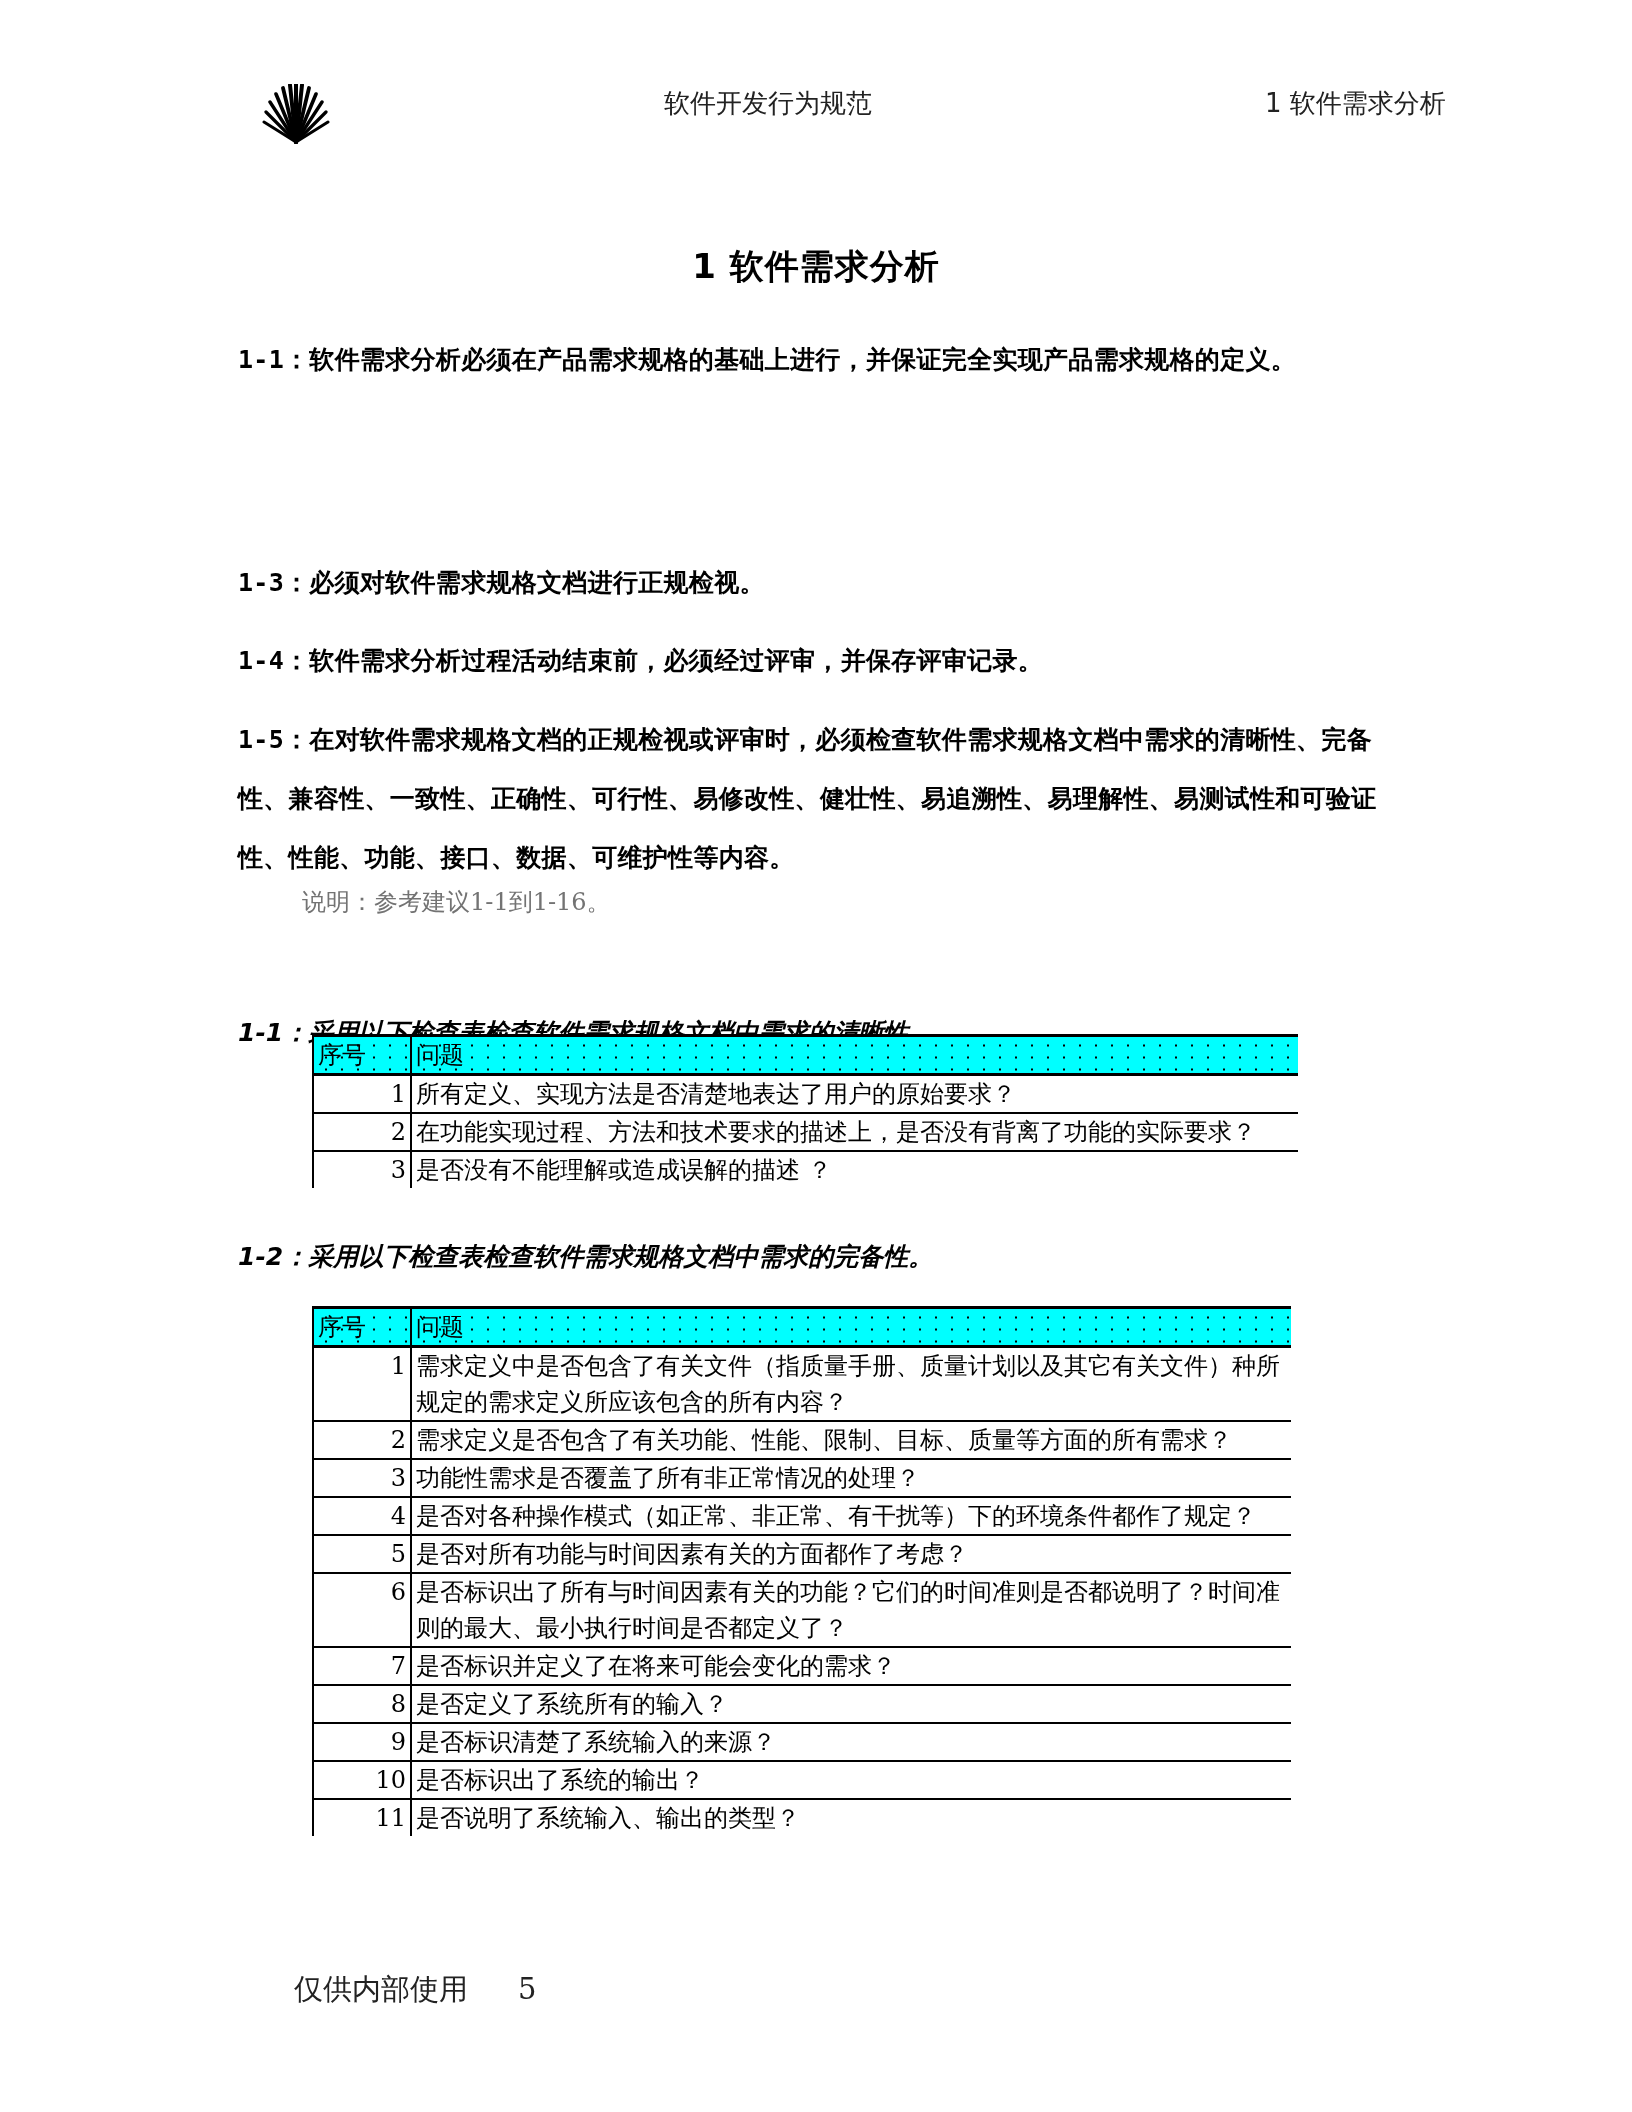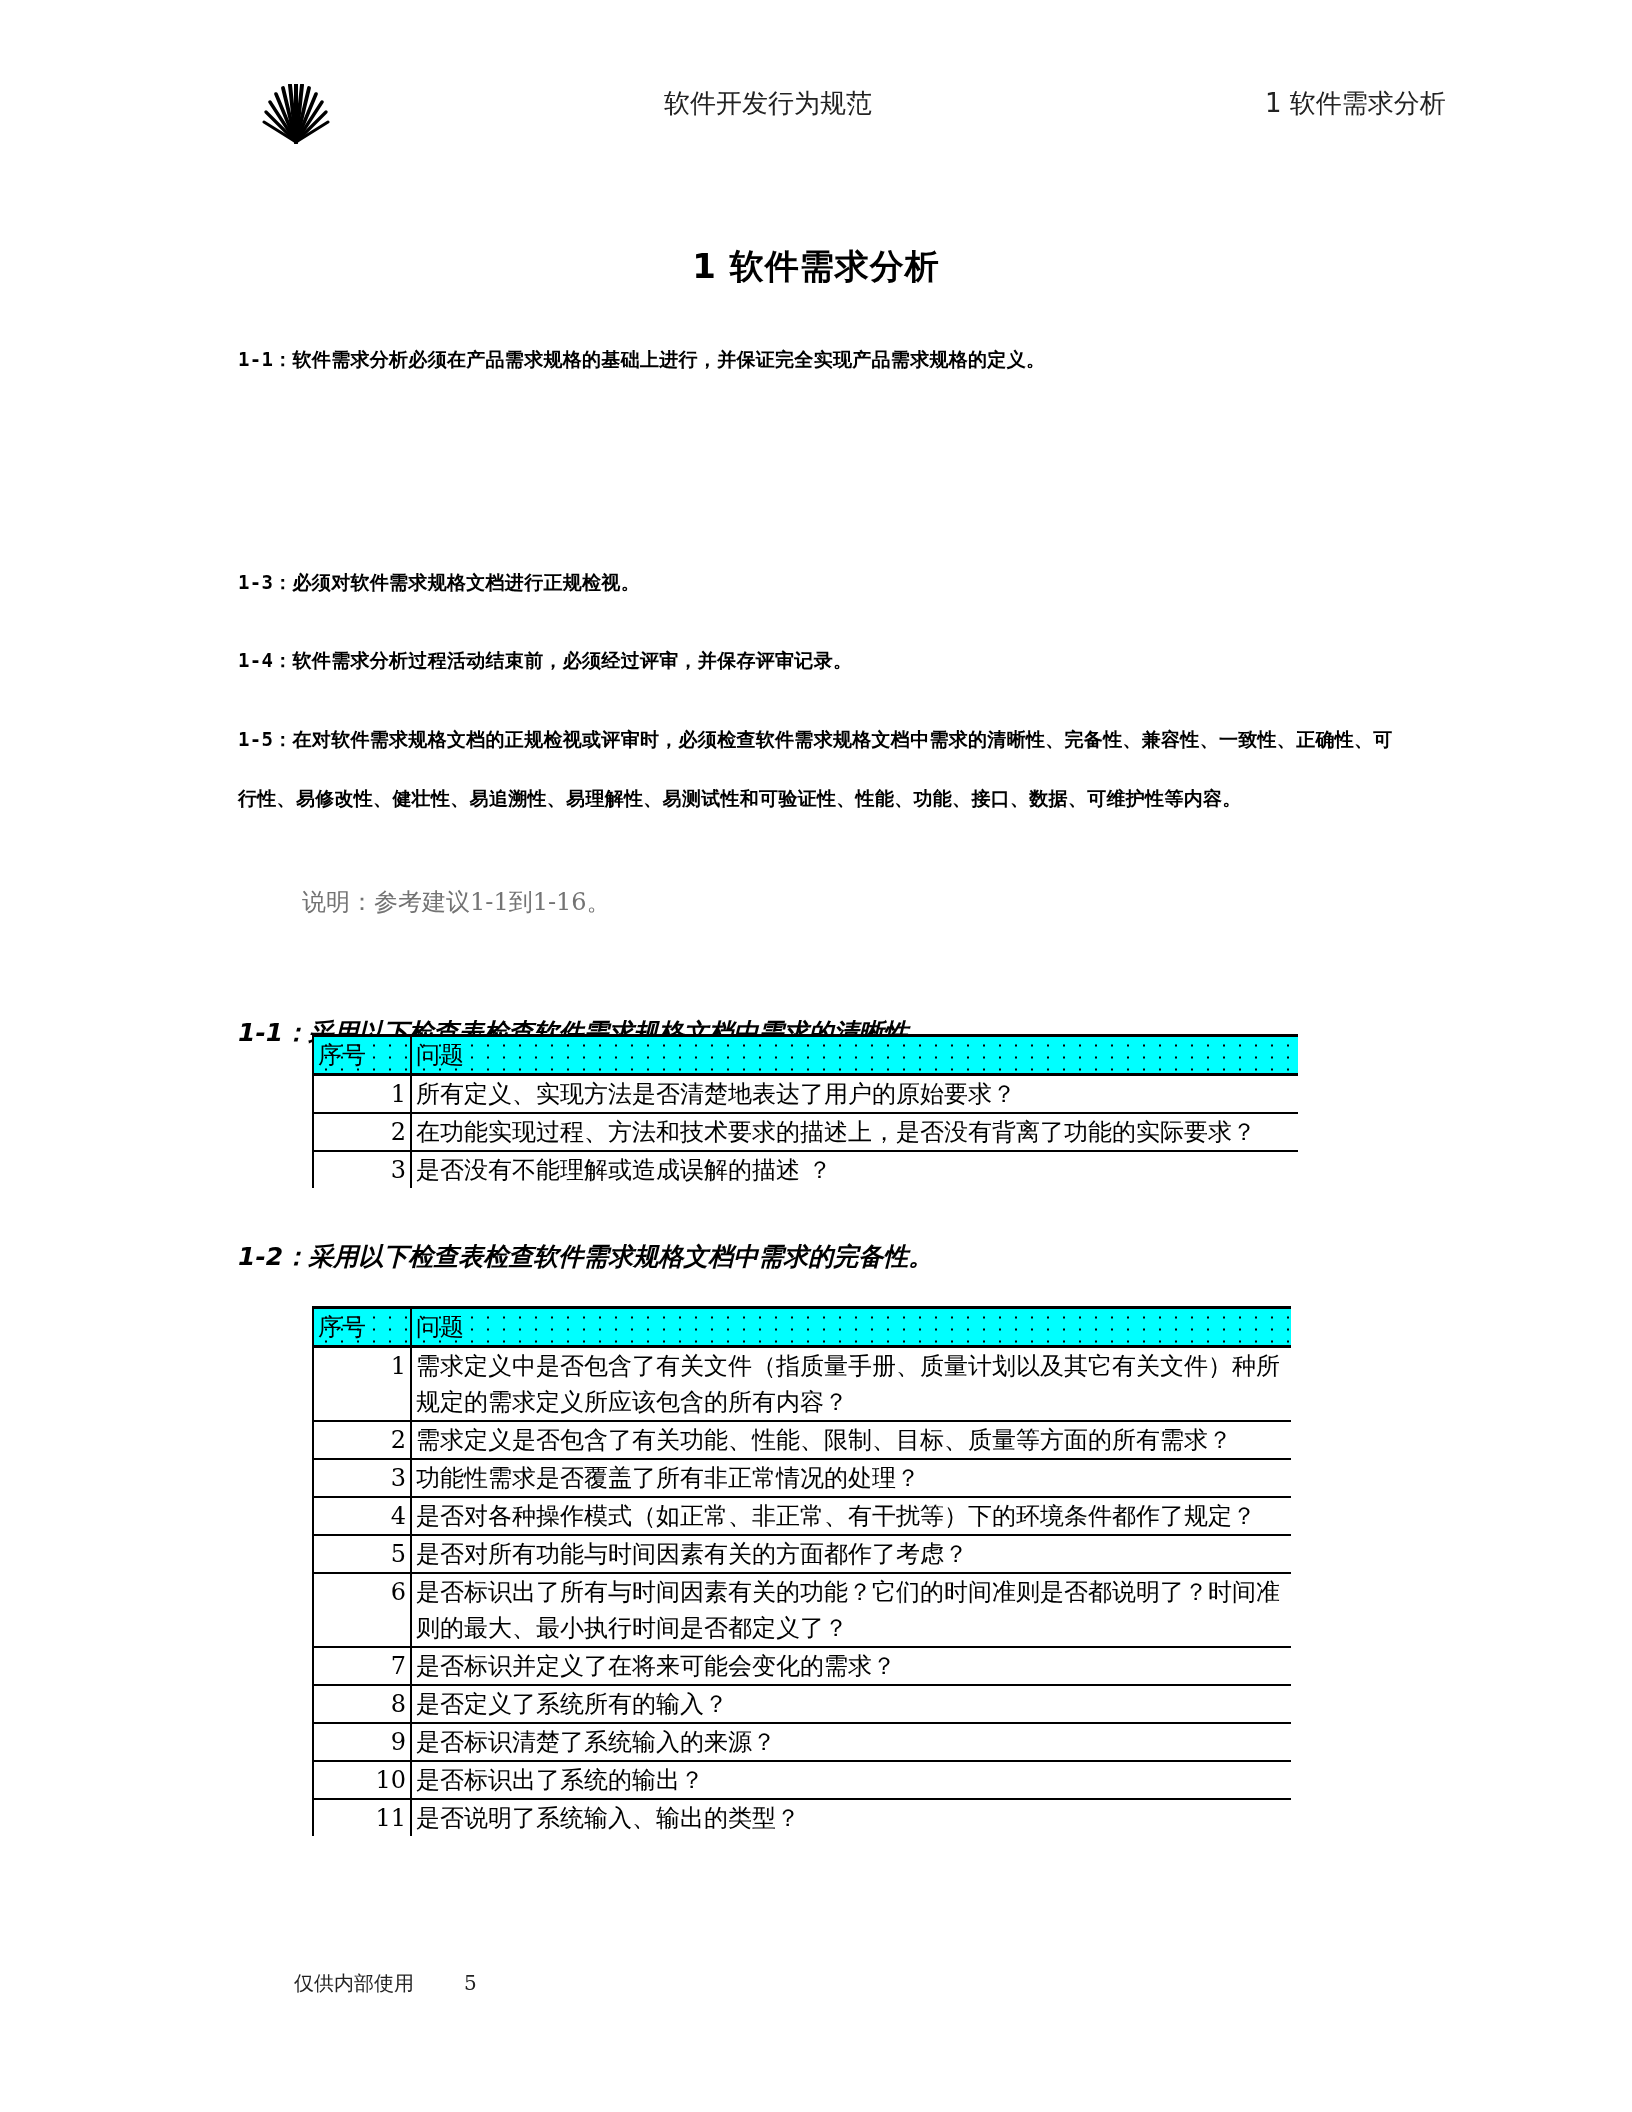--- a/index.html
+++ b/index.html
@@ -5,21 +5,21 @@
   html, body { margin: 0; padding: 0; background: #ffffff; }
   body { width: 1632px; height: 2112px; position: relative; overflow: hidden; color: #000; }
   .page { position: absolute; left: 0; top: 0; width: 1632px; height: 1808px; padding-left: 28px; }
 
   .hdr-logo { position: absolute; left: 258px; top: 84px; width: 76px; height: 60px; }
   .hdr-center { position: absolute; left: 664px; top: 86px; font-family: "DejaVu Sans", sans-serif; font-size: 26px; color: #222; }
   .hdr-right { position: absolute; left: 1265px; top: 86px; font-family: "DejaVu Sans", sans-serif; font-size: 26px; color: #222; white-space: nowrap; }
 
   .title { position: absolute; left: 0; width: 1632px; top: 244px; text-align: center; font-family: "DejaVu Sans", sans-serif; font-size: 34px; font-weight: bold; letter-spacing: 1px; }
 
-  .rule { position: absolute; left: 238px; width: 1160px; font-family: "DejaVu Sans", sans-serif; font-size: 19px; font-weight: bold; line-height: 59px; letter-spacing: 0.3px; }
+  .rule { position: absolute; left: 238px; width: 1160px; font-family: "DejaVu Sans", sans-serif; font-size: 25px; font-weight: bold; line-height: 59px; letter-spacing: 0.3px; }
   .rule .num { font-family: "DejaVu Sans Mono", monospace; font-weight: bold; }
 
   .note { position: absolute; left: 302px; top: 886px; font-family: "DejaVu Serif", serif; font-size: 24px; color: #737373; }
 
   .section-h { position: absolute; left: 238px; font-family: "DejaVu Sans", sans-serif; font-size: 25px; font-weight: bold; font-style: italic; }
 
   table.chk { position: absolute; border-collapse: collapse; font-family: "DejaVu Serif", serif; font-size: 24px; }
   table.chk th, table.chk td { padding: 0 4px; vertical-align: top; line-height: 36px; }
   table.chk thead th {
     background-color: #00ffff;
@@ -27,21 +27,21 @@
     background-size: 16px 12px;
     background-position: 4px 2px;
     font-weight: normal; text-align: left; height: 36px;
     border-top: 3px solid #000; border-bottom: 3px solid #000;
   }
   table.chk thead th.c-no { border-left: 2px solid #000; border-right: 2px solid #000; margin-top: 36px; }
   table.chk tbody td.c-no { text-align: right; border-left: 2px solid #000; border-right: 2px solid #000; }
   table.chk tbody tr td { border-bottom: 2px solid #000; }
   table.chk tbody tr:last-child td { border-bottom: none; }
 
-  .footer { position: absolute; left: 294px; top: 1970px; font-family: "DejaVu Serif", serif; font-size: 20px; color: #222; }
+  .footer { position: absolute; left: 294px; top: 1970px; font-family: "DejaVu Serif", serif; font-size: 29px; color: #222; }
   .footer .pg { margin-left: 50px; }
 </style>
 </head>
 <body>
 
 <div class="page">
 
   <svg class="hdr-logo" viewBox="0 0 76 60">
     <g stroke="#000" stroke-linecap="round">
       <line x1="38" y1="58" x2="6" y2="38" stroke-width="3"></line>

